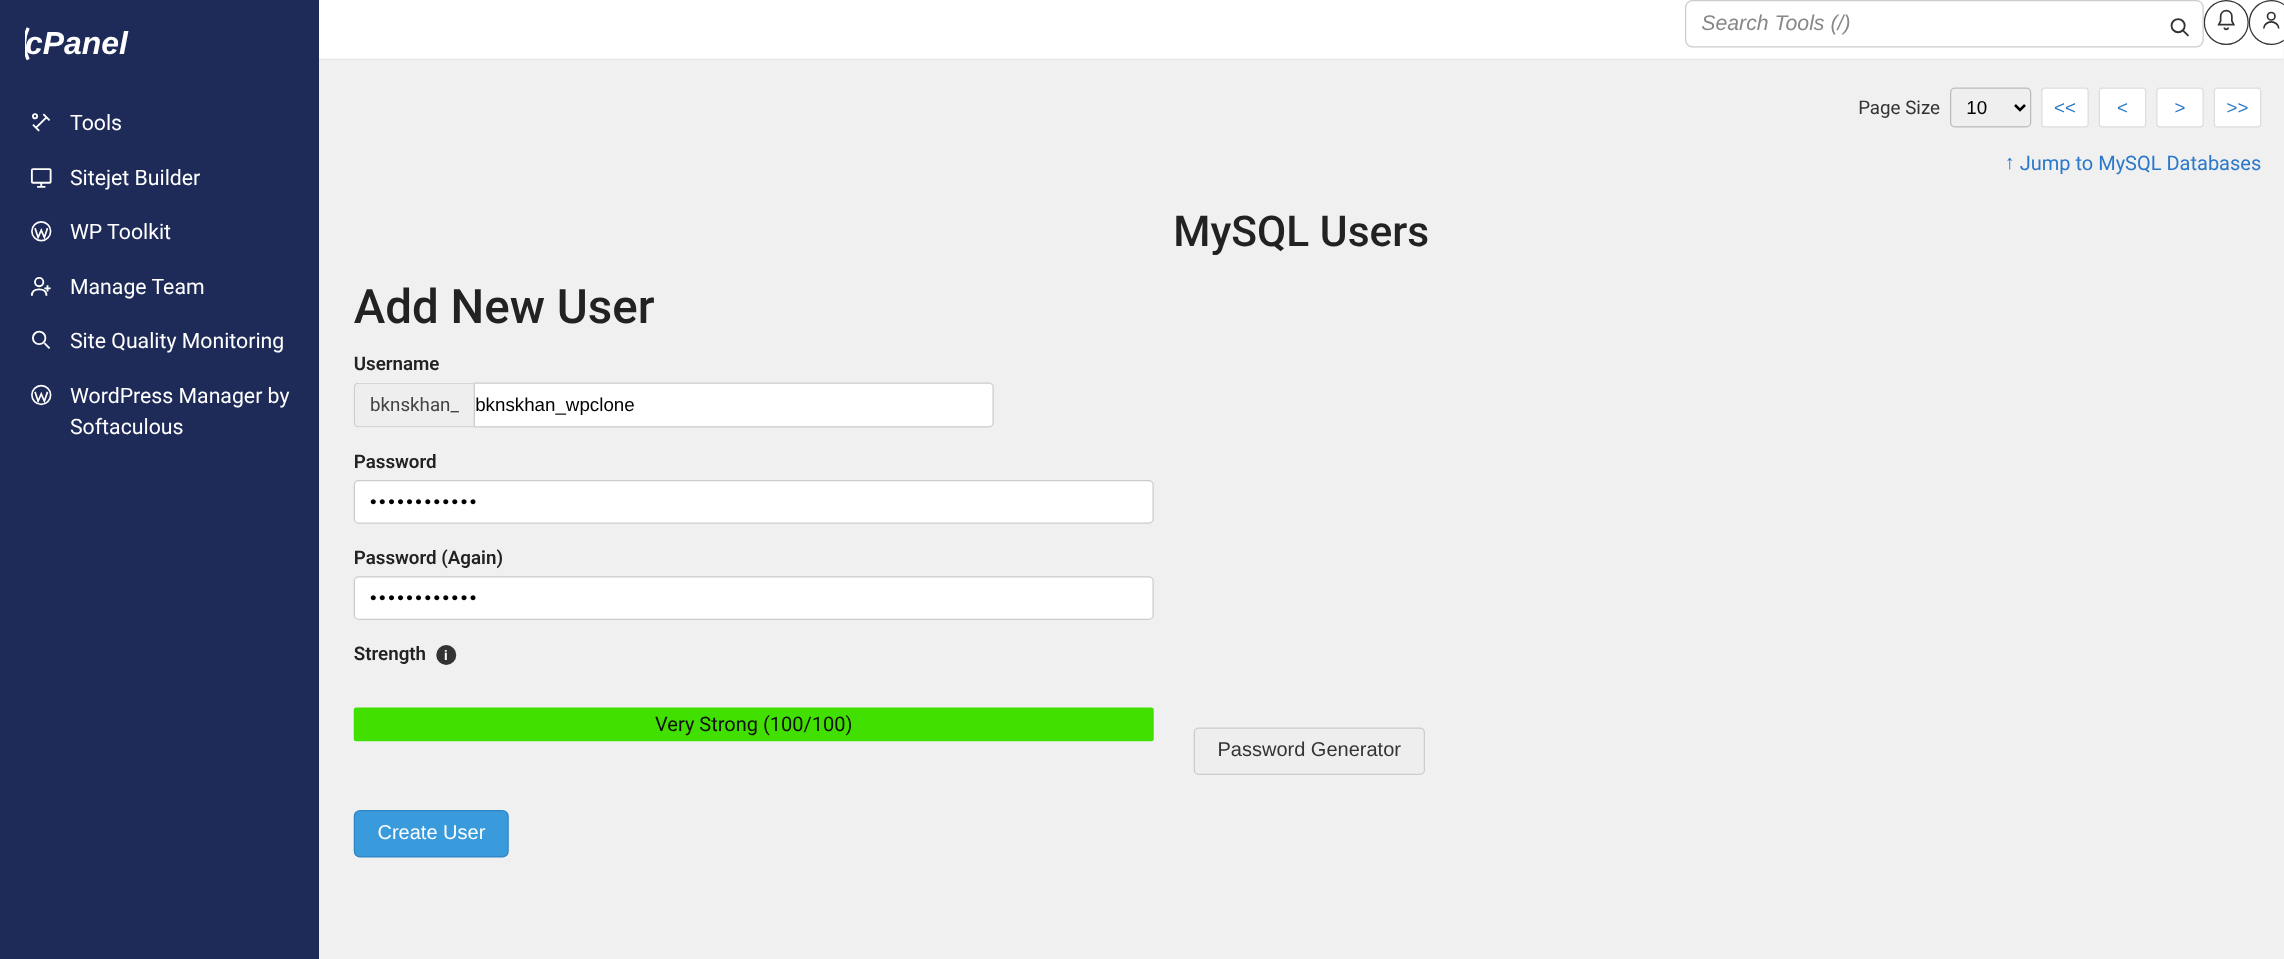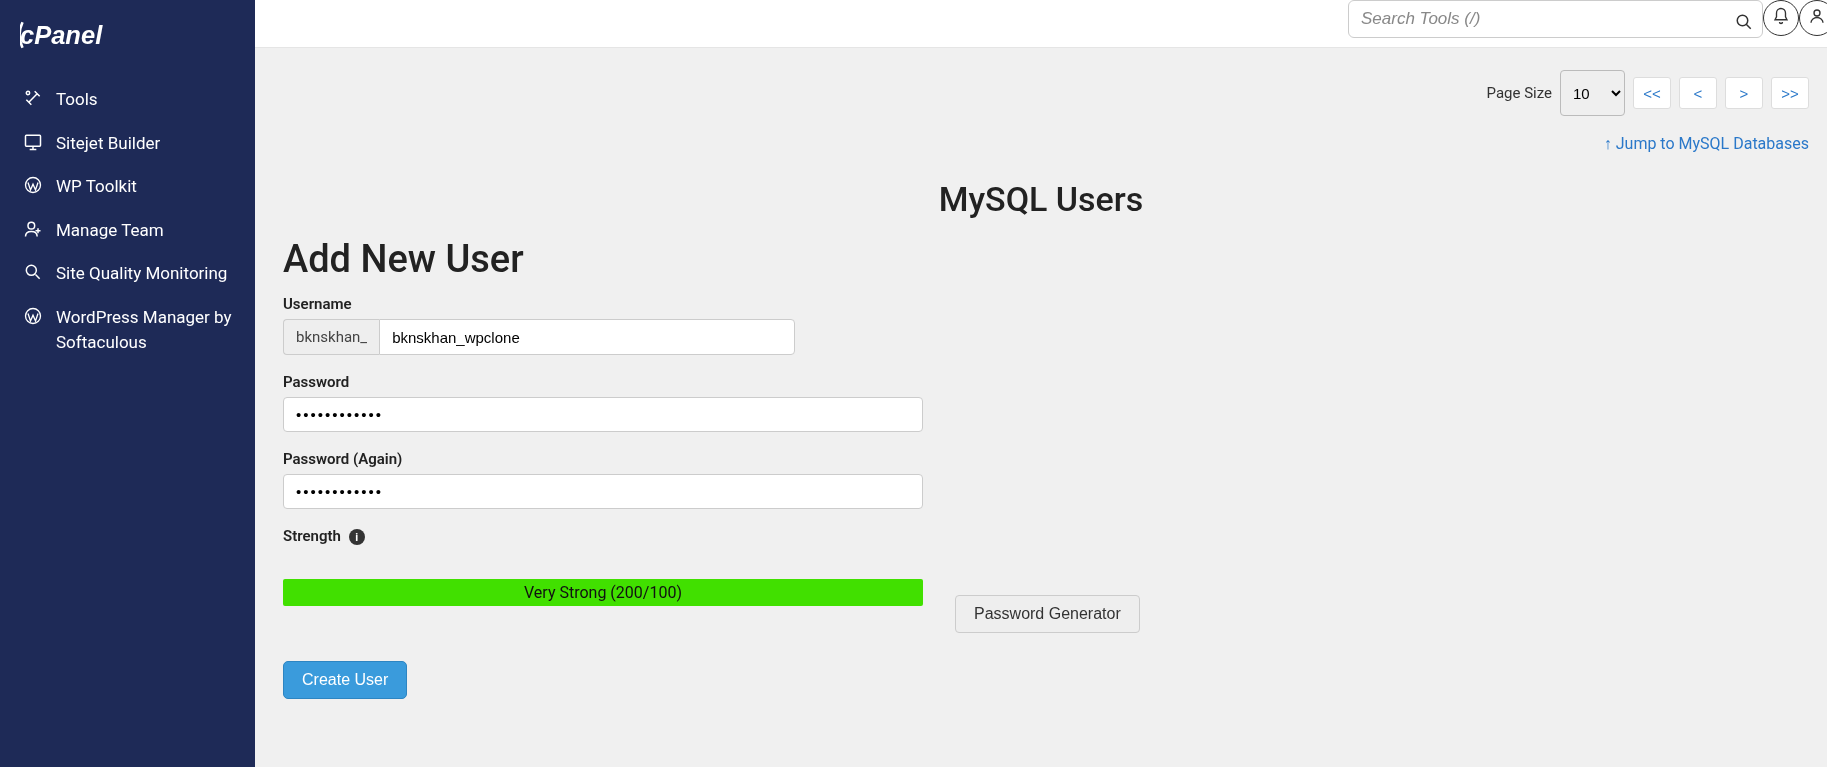--- a/index.html
+++ b/index.html
@@ -13,32 +13,32 @@
 .nav-item .txt { flex: 1; }
 .nav-item svg { stroke: #fff; fill: none; }
 .main { margin-left: 255px; background: #f0f0f0; min-height: 100vh; }
 .topbar { background: #fff; height: 48px; display: flex; justify-content: flex-end; padding: 0 12px; border-bottom: 1px solid #e5e5e5; }
 .search-wrap { position: relative; width: 415px; }
 .search-input { width: 100%; height: 38px; border: 1px solid #ccc; border-radius: 6px; padding: 0 40px 0 12px; font-size: 17px; font-style: italic; color: #555; }
 .search-input::placeholder { font-style: italic; color: #888; }
 .search-ic { position: absolute; right: 10px; top: 50%; transform: translateY(-50%); }
 .circle-btn { width: 36px; height: 36px; border: 1.5px solid #333; border-radius: 50%; display: inline-flex; align-items: center; justify-content: center; cursor: pointer; background: #fff; }
 .pager-row { display: flex; justify-content: flex-end; align-items: center; padding: 22px 0 6px 0; gap: 8px; font-size: 15px; margin-right: -10px; }
-.pager-row select { height: 46px; border: 1px solid #bbb; border-radius: 4px; padding: 0 8px; font-size: 15px; min-width: 65px; }
+.pager-row select { height: 32px; border: 1px solid #bbb; border-radius: 4px; padding: 0 8px; font-size: 15px; min-width: 65px; }
 .pg-btn { min-width: 38px; height: 32px; border: 1px solid #ddd; background: #fff; color: #2a78c9; font-size: 15px; display: inline-flex; align-items: center; justify-content: center; cursor: pointer; border-radius: 3px; }
 .jump-row { display:flex; justify-content:flex-end; padding: 12px 0 0 0; margin-right: -10px;}
 .jump-link { color: #2a78c9; text-decoration: none; font-size: 16px; display: inline-flex; align-items: center; gap: 4px; }
 .content { padding: 0 28px 40px 28px; max-width: 1600px; }
 h1.section-title { font-size: 34px; font-weight: 500; color: #222; margin-top: 26px; text-align: center; }
 h2.sub-title { font-size: 38px; font-weight: 500; color: #222; margin-top: 18px; }
 .form { margin-top: 14px; max-width: 900px; }
 .field-label { font-weight: 600; font-size: 15px; margin-bottom: 6px; display: block; color: #222; }
 .input-group { display: flex; width: 512px; margin-bottom: 18px; }
 .addon { background: #eee; border: 1px solid #ccc; border-right: none; padding: 8px 12px; font-size: 15px; border-radius: 4px 0 0 4px; color: #444; }
-.text-input { flex: 1; border: 1px solid #ccc; padding: 8px 12px; font-size: 15px; border-radius: 0 4px 4px 0; }
+.text-input { flex: 1; border: 1px solid #ccc; padding: 8px 0; font-size: 15px; border-radius: 0 4px 4px 0; }
 .plain-input { width: 640px; border: 1px solid #ccc; padding: 8px 12px; font-size: 15px; border-radius: 4px; margin-bottom: 18px; display: block; letter-spacing: 2px; }
 .strength-row { display: flex; align-items: center; gap: 32px; }
 .strength-bar { width: 640px; background: #41e000; color: #111; text-align: center; padding: 4px 0; font-size: 16px; border-radius: 2px; }
 .gen-btn { background: #eee; border: 1px solid #ccc; padding: 9px 18px; font-size: 16px; color: #333; cursor: pointer; border-radius: 4px; margin-top: 44px; }
 .create-btn { margin-top: 28px; background: #3a9bdc; color: #fff; border: 1px solid #2d85c2; padding: 9px 18px; font-size: 16px; border-radius: 5px; cursor: pointer; }
 .info-ic { display:inline-flex; width:16px; height:16px; background:#333; color:#fff; border-radius:50%; align-items:center; justify-content:center; font-size:11px; font-weight:bold; margin-left:4px; vertical-align: middle;}
 </style>
 </head>
 <body>
 
@@ -167,20 +167,20 @@
       <input class="plain-input" type="password" value="••••••••••••" style="">
 
       <label class="field-label">Password (Again)</label>
       <input class="plain-input" type="password" value="••••••••••••" style="">
 
       <label class="field-label">
         <span>Strength</span>
         <span class="info-ic">i</span>
       </label>
       <div class="strength-row">
-        <div class="strength-bar">Very Strong (200/100)</div>
+        <div class="strength-bar">Very Strong (100/100)</div>
         <button class="gen-btn">Password Generator</button>
       </div>
 
       <button class="create-btn">Create User</button>
     </div>
   </div>
 </div>
 
 </body></html>

